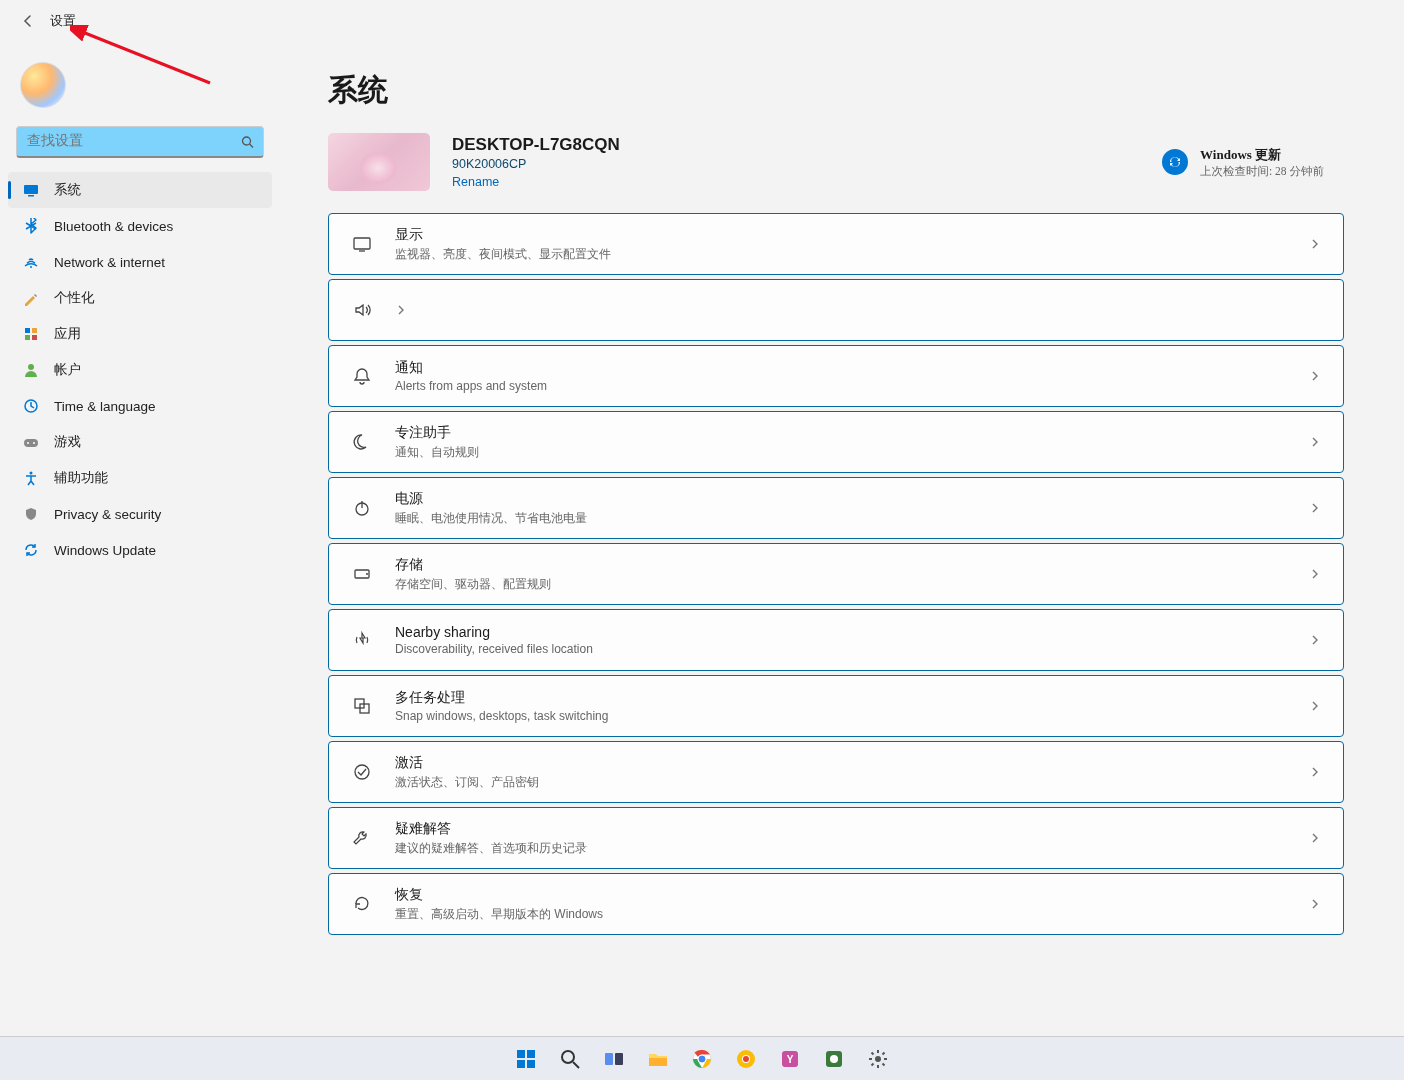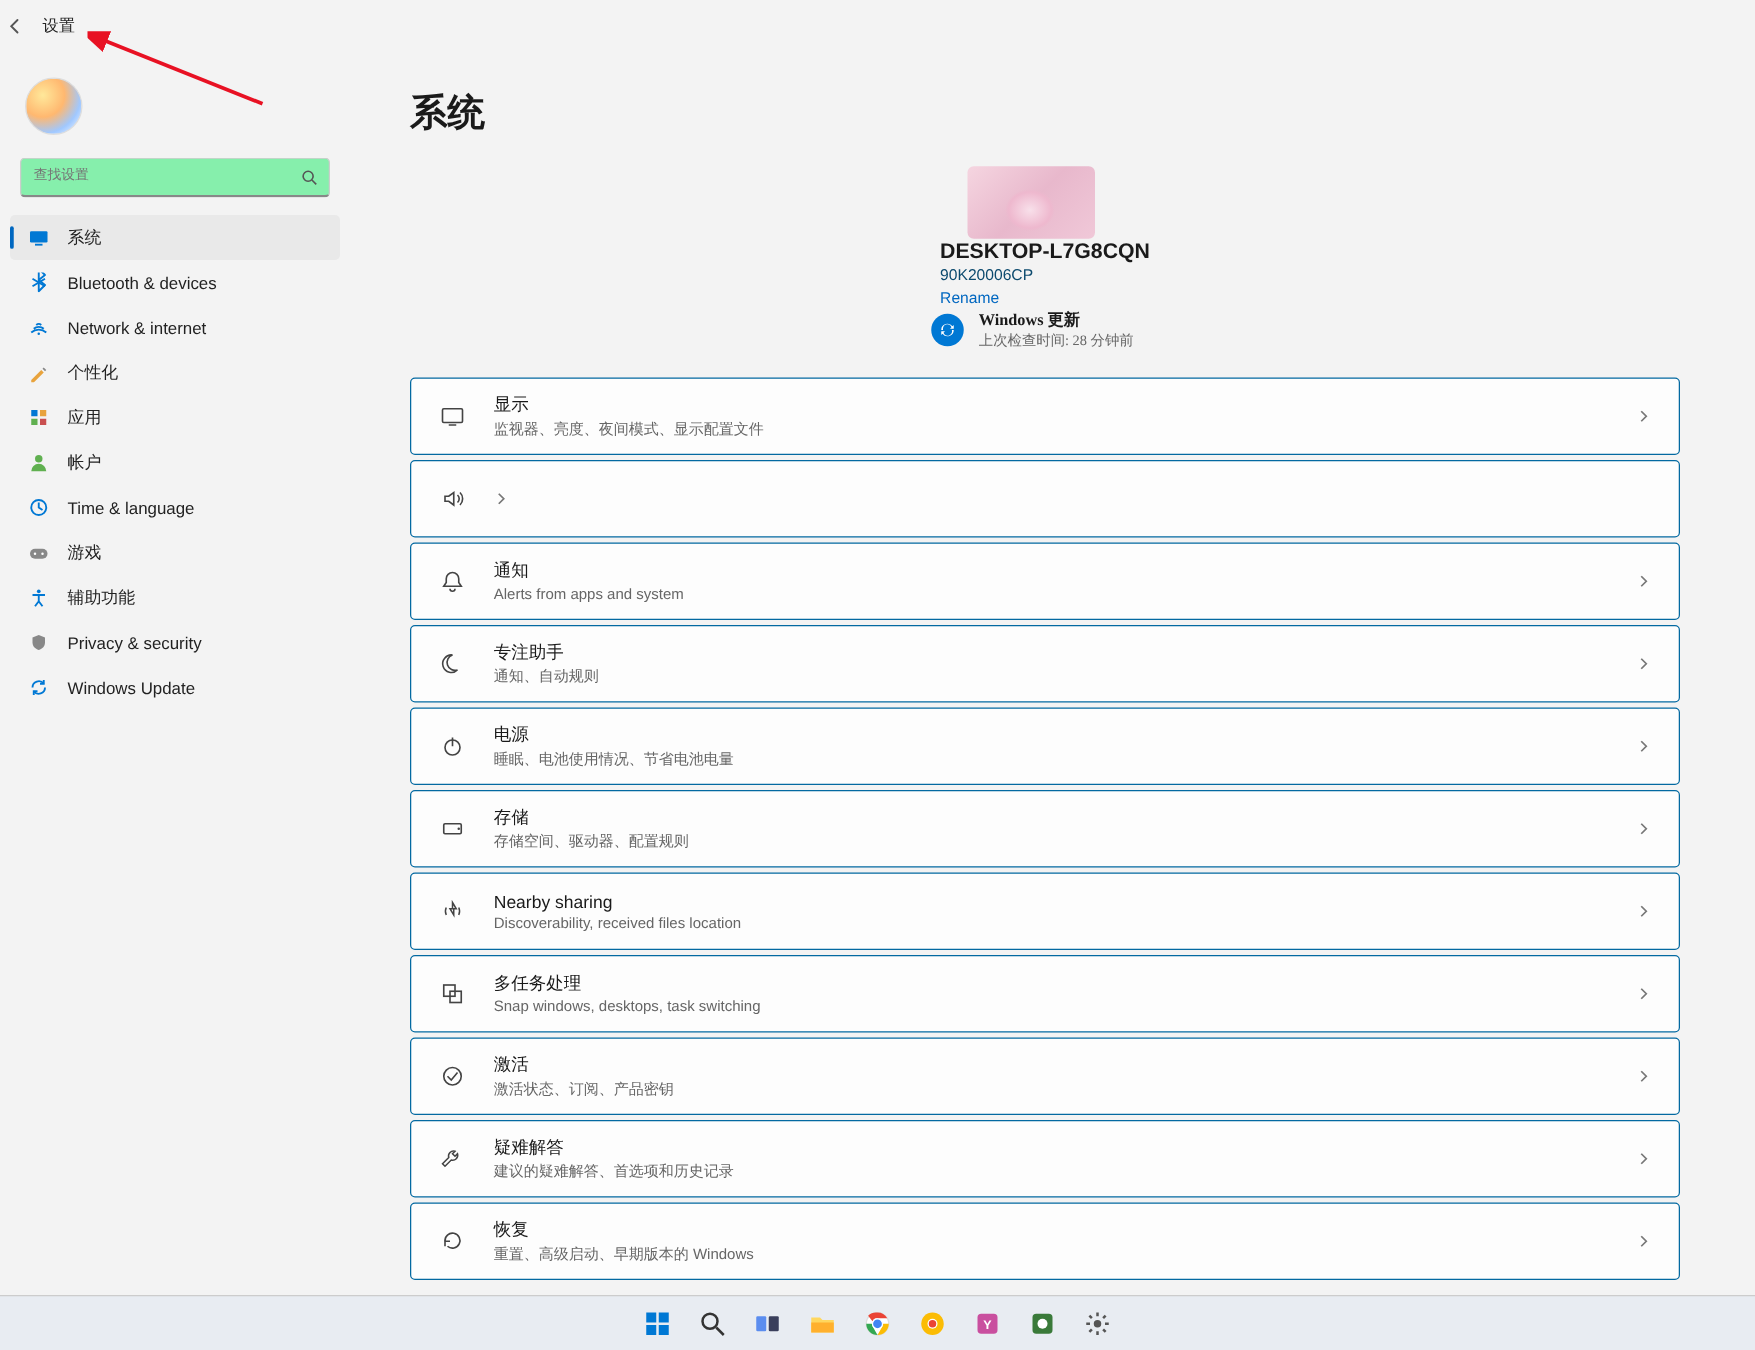--- a/index.html
+++ b/index.html
@@ -7,21 +7,21 @@
   font-family: "Segoe UI", "Microsoft YaHei", sans-serif;
   background: #f3f3f3;
   width: 1404px;
   height: 1080px;
   overflow: hidden;
   position: relative;
 }
 .header {
   display: flex;
   align-items: center;
-  padding: 12px 4px;
+  padding: 12px 20px;
   gap: 14px;
 }
 .back-btn {
   width: 16px; height: 16px;
   display: flex; align-items: center; justify-content: center;
   color: #666;
   cursor: pointer;
 }
 .header-title {
   font-size: 13px;
@@ -53,23 +53,23 @@
 .search-wrap {
   margin: 0 12px 14px 12px;
   position: relative;
 }
 .search-input {
   width: 100%;
   height: 32px;
   border: 1px solid #ccc;
   border-bottom: 2px solid #888;
   border-radius: 4px;
-  background: #86efac;
+  background: #7dd3fc;
   padding: 0 34px 4px 10px;
-  font-size: 11px;
+  font-size: 14px;
   outline: none;
 }
 .search-icon {
   position: absolute;
   right: 10px; top: 50%;
   transform: translateY(-50%);
   color: #666;
   font-size: 13px;
 }
 .nav-list { list-style: none; }
@@ -107,21 +107,20 @@
 .page-title {
   font-size: 30px;
   font-weight: 600;
   color: #1a1a1a;
   margin-bottom: 22px;
 }
 .device-row {
   display: flex;
   align-items: center;
   margin-bottom: 22px;
-  flex-direction: column;
 }
 .device-thumb {
   width: 102px; height: 58px;
   border-radius: 5px;
   background: linear-gradient(135deg, #f5d5e0 0%, #e8b8cc 50%, #f0c8d8 100%);
   margin-right: 22px;
   position: relative;
   overflow: hidden;
 }
 .device-thumb::after {

